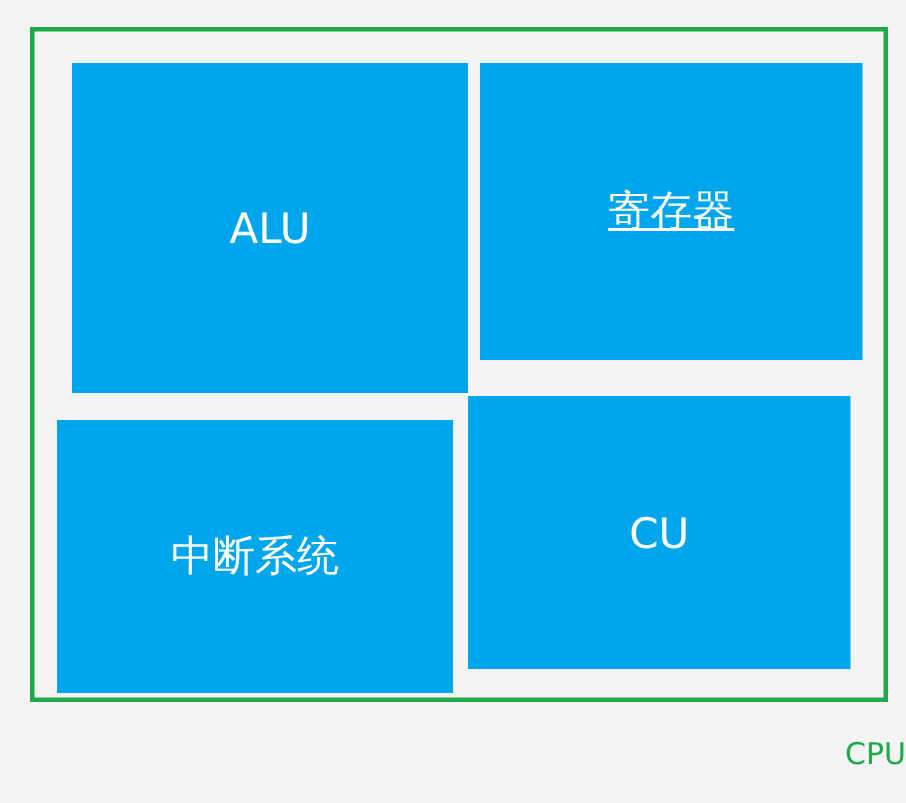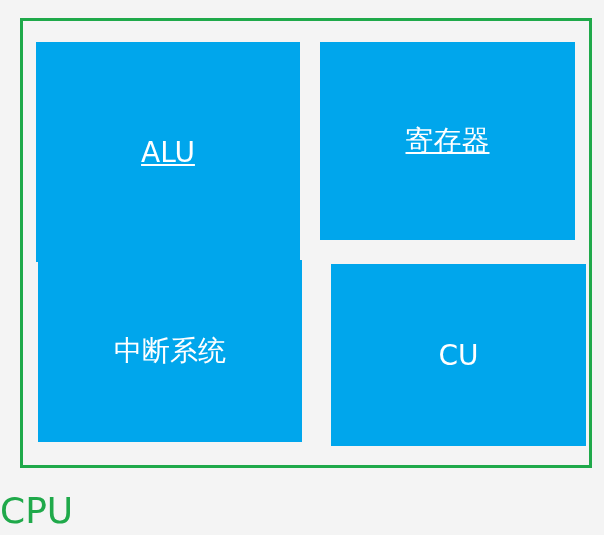--- a/index.html
+++ b/index.html
@@ -2,34 +2,34 @@
 <html><head>
 <meta charset="utf-8">
 <style>
   html, body { margin:0; padding:0; }
   body { width:604px; height:535px; background:#f4f4f4; position:relative; overflow:hidden;
          font-family:"DejaVu Sans","Liberation Sans",sans-serif; }
   .cpu-frame { position:absolute; left:20px; top:18px; width:566px; height:444px;
                border:3px solid #1fa94a; box-sizing:content-box; }
   .block { position:absolute; background:#00a6ec; color:#ffffff; display:flex;
            align-items:center; justify-content:center; font-size:28px; }
-  .cpu-label { position:absolute; left:0; width:604px; top:490px; text-align:left;
-               color:#1fa94a; font-size:36px; }
+  .cpu-label { position:absolute; left:0; width:604px; top:490px; text-align:right;
+               color:#1fa94a; font-size:20px; }
 </style>
 </head>
 <body>
 
 <div class="cpu-frame"></div>
 
-<div class="block" style="left:36px;top:42px;width:264px;height:220px;text-decoration:underline;">
+<div class="block" style="left:48px;top:42px;width:264px;height:220px;">
   <span>ALU</span>
 </div>
 <div class="block" style="left:320px;top:42px;width:255px;height:198px;text-decoration:underline;">
   <span>寄存器</span>
 </div>
-<div class="block" style="left:38px;top:260px;width:264px;height:182px;align-items:center;">
+<div class="block" style="left:38px;top:280px;width:264px;height:182px;align-items:center;">
   <span>中断系统</span>
 </div>
-<div class="block" style="left:331px;top:264px;width:255px;height:182px;">
+<div class="block" style="left:312px;top:264px;width:255px;height:182px;">
   <span>CU</span>
 </div>
 
 <div class="cpu-label">CPU</div>
 
 </body></html>

